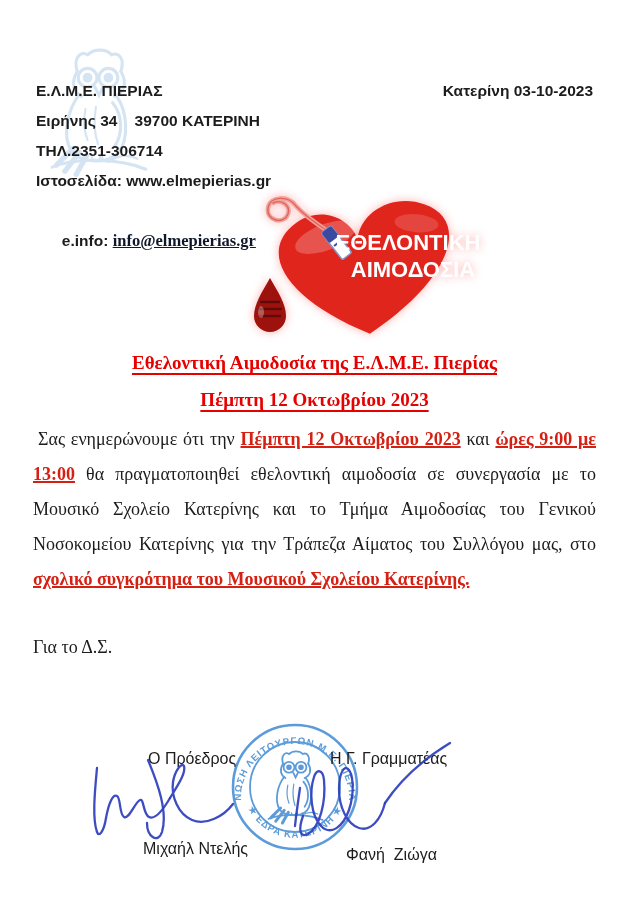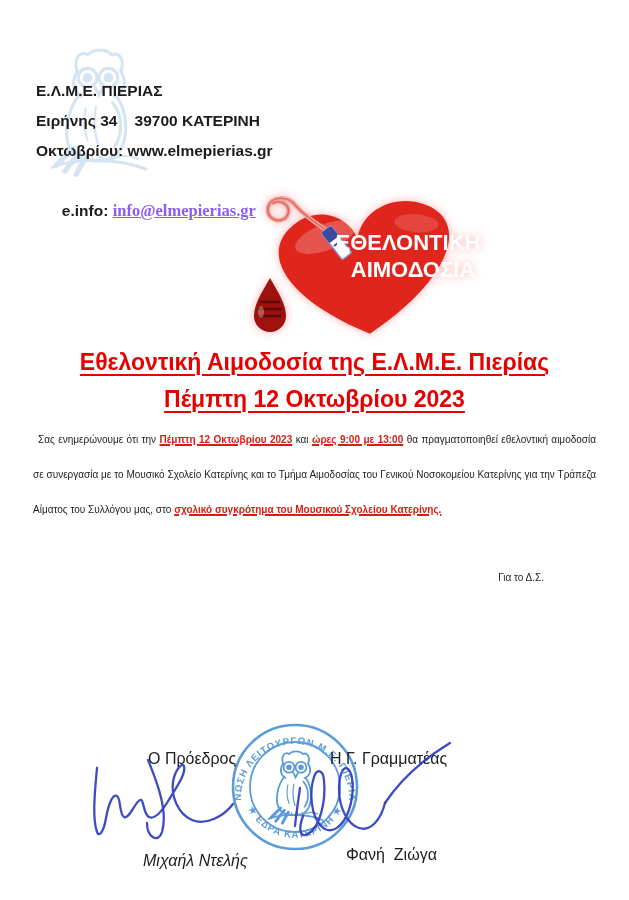--- a/index.html
+++ b/index.html
@@ -6,48 +6,48 @@
   .page{position:relative;width:629px;height:900px;margin:0 auto;background:#ffffff;
         font-family:"Liberation Sans",sans-serif;color:#1c1c1c;overflow:hidden;}
 
   
   .wm-owl{position:absolute;left:46px;top:44px;width:104px;height:136px;color:#b9d3ec;opacity:.6;z-index:0;}
 
   
   .hdr{position:absolute;left:36px;right:36px;top:28px;z-index:1;font-weight:700;font-size:15.5px;margin-top:48px;}
   .hdr-line{line-height:30px;white-space:pre-wrap;}
   .hdr-row{display:flex;justify-content:space-between;line-height:30px;}
-  .email-link{color:#8b5cf6;font-family:"Liberation Serif",serif;font-weight:700;
+  .email-link{color:#0f172a;font-family:"Liberation Serif",serif;font-weight:700;
               text-decoration:underline;font-size:16.5px;cursor:pointer;}
 
   
   .logo{position:absolute;left:224px;top:184px;width:268px;height:160px;z-index:1;}
   .logo svg{overflow:visible;}
   .heart-shape{filter:drop-shadow(0 0 5px rgba(255,170,170,.9));}
   .logo text{font-family:"Liberation Sans",sans-serif;font-weight:bold;}
 
   
   .title{position:absolute;left:0;right:0;top:344px;text-align:center;z-index:1;
-         font-family:Liberation Sans, sans-serif;font-weight:700;font-size:23px;color:#e60000;}
+         font-family:Liberation Serif, serif;font-weight:700;font-size:19px;color:#e60000;}
   .title div{line-height:37px;text-decoration:underline;text-decoration-thickness:2px;text-underline-offset:4px;}
 
   
-  .body-text{position:absolute;left:33px;width:563px;top:422px;font-size:10px;line-height:35px;
-             text-align:justify;z-index:1;}
+  .body-text{position:absolute;left:33px;width:563px;top:422px;font-size:18px;line-height:35px;
+             text-align:justify;z-index:1;font-family:Liberation Serif, serif;}
   .p1{text-indent:5px;margin:0;}
   .p2{text-indent:44px;margin:31px 0 0 0;}
   .hl{color:#d42114;font-weight:700;text-decoration:underline;text-decoration-thickness:1.5px;}
-  .closing{margin-top:33px;text-align:right;padding-right:52px;}
+  .closing{margin-top:33px;text-align:left;padding-right:52px;}
 
   
   .sig-area{position:absolute;left:0;top:718px;width:629px;height:182px;z-index:1;font-size:16px;}
   .stamp{position:absolute;left:228px;top:2px;width:134px;height:134px;color:#4f93d6;opacity:.92;}
   .role-left{position:absolute;left:148px;top:32px;}
   .role-right{position:absolute;left:330px;top:32px;}
-  .name-left{position:absolute;left:143px;top:134px;font-style:italic;}
+  .name-left{position:absolute;left:143px;top:122px;}
   .name-right{position:absolute;left:346px;top:128px;white-space:pre-wrap;}
   .sig-svg{position:absolute;top:0;left:0;width:629px;height:182px;pointer-events:none;}
   .sig-path{stroke:#2e3dbd;stroke-width:2.3;fill:none;stroke-linecap:round;opacity:.92;}
   .stamp-txt{font-family:"Liberation Sans",sans-serif;font-weight:bold;fill:#4f93d6;letter-spacing:1px;}
 </style>
 </head>
 <body>
 
 <svg width="0" height="0" style="position:absolute" aria-hidden="true">
   <symbol id="owl" viewBox="0 0 100 130">
@@ -76,23 +76,25 @@
 
 <div class="page">
 
   <svg class="wm-owl" viewBox="0 0 100 130">
     <use href="#owl"></use>
   </svg>
 
   <div class="hdr">
     <div class="hdr-row">
       <span>Ε.Λ.Μ.Ε.  ΠΙΕΡΙΑΣ</span>
+      <span>Κατερίνη 03-10-2023</span>
     </div>
     <div class="hdr-line">Ειρήνης 34    39700 ΚΑΤΕΡΙΝΗ</div>
-    <div class="hdr-line">Οκτωβρίου: www.elmepierias.gr</div>
+    <div class="hdr-line">ΤΗΛ.2351-306714</div>
+    <div class="hdr-line">Ιστοσελίδα: www.elmepierias.gr</div>
     <div class="hdr-line">
       <span>e.info: </span><a class="email-link">info@elmepierias.gr</a>
     </div>
   </div>
 
   <div class="logo">
     <svg width="268" height="160" viewBox="0 0 268 160">
       <g class="heart-shape">
         <g transform="rotate(-5 140 82)">
           <path d="M140 150 C 62 110, 36 62, 72 36 C 98 17, 128 30, 136 54

